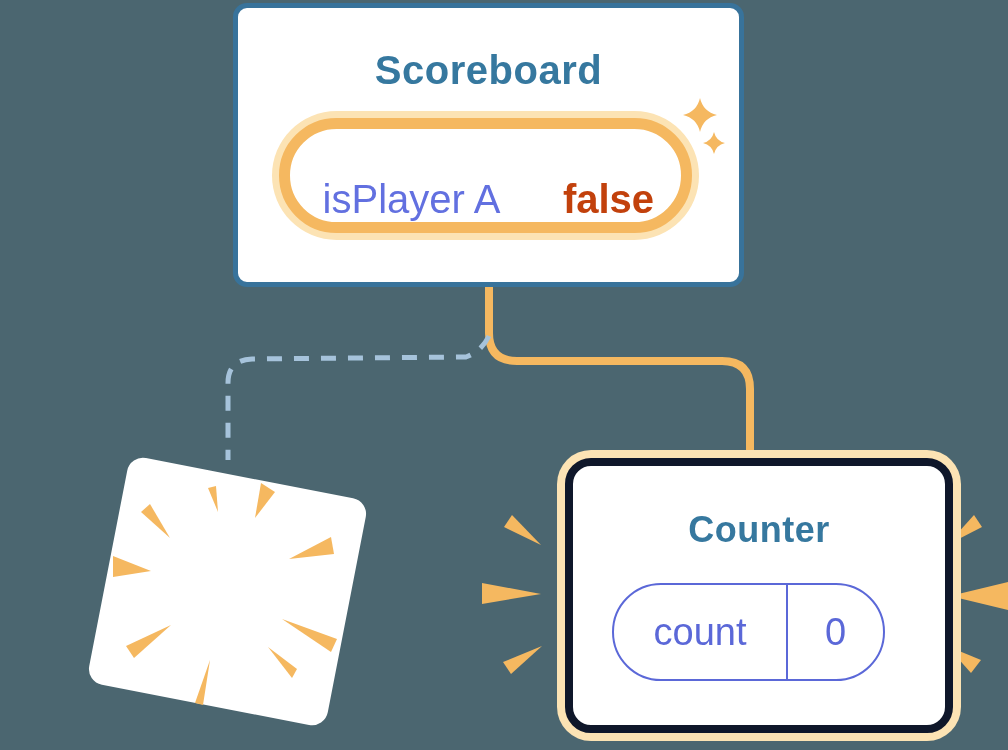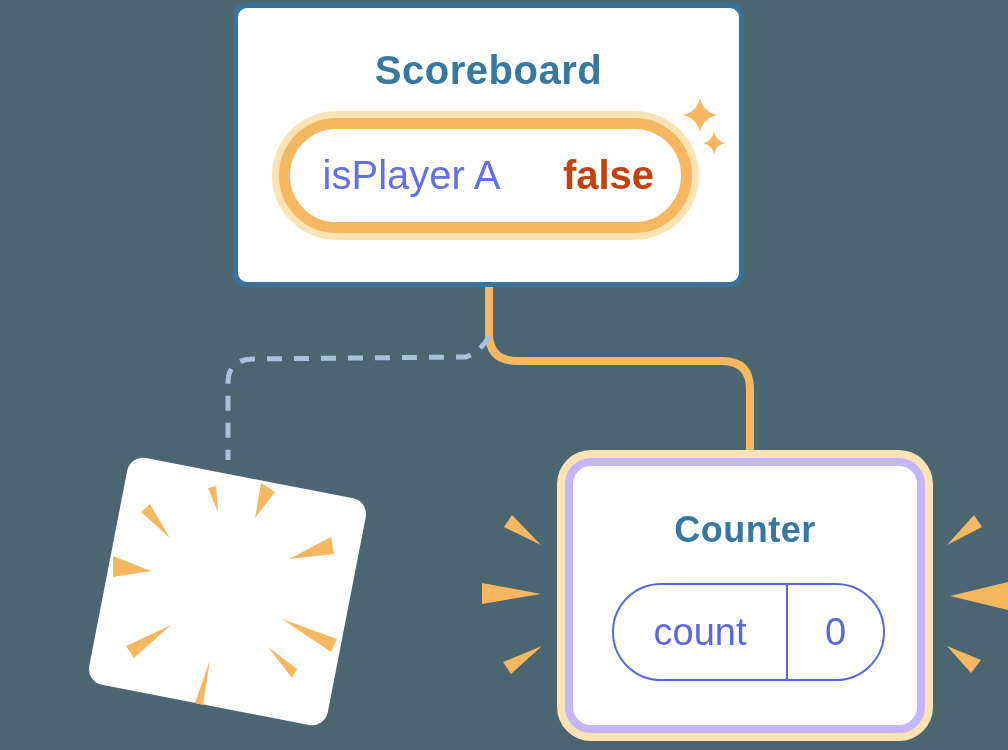--- a/index.html
+++ b/index.html
@@ -25,36 +25,36 @@
     font-size:40px;line-height:1;letter-spacing:0.5px;
   }
   .scoreboard-card .card-title{margin-top:42px;}
 
   
   .state-pill-highlight{
     position:absolute;left:41px;top:110px;
     width:413px;height:115px;box-sizing:border-box;
     border:11px solid #F5B860;border-radius:60px;
     box-shadow:0 0 0 7px #FCE3B4;
-    background:#fff;display:flex;align-items:center;overflow:hidden;
+    background:#fff;display:flex;align-items:flex-end;overflow:hidden;
   }
   .state-pill-highlight .pill-key{
     width:243px;display:flex;align-items:center;justify-content:center;
     color:#6270E0;font-size:40px;
   }
   .state-pill-highlight .pill-divider{width:3px;background:#F5B860;}
   .state-pill-highlight .pill-value{
     width:145px;display:flex;align-items:center;justify-content:center;
     color:#c2410c;font-size:40px;font-weight:700;
   }
 
   
   .counter-card{
-    left:565px;top:458px;width:360px;height:275px;
-    border:8px solid #c4b5fd;border-radius:26px;
+    left:565px;top:458px;width:388px;height:275px;
+    border:8px solid #0f172a;border-radius:26px;
     box-shadow:0 0 0 8px #FCE3B4;
   }
   .counter-card .card-title{margin-top:46px;font-size:36px;}
 
   .state-pill-plain{
     position:absolute;left:39px;top:117px;
     width:273px;height:98px;box-sizing:border-box;
     border:2px solid #5B68D8;border-radius:50px;
     background:#fff;display:flex;align-items:stretch;overflow:hidden;
   }

